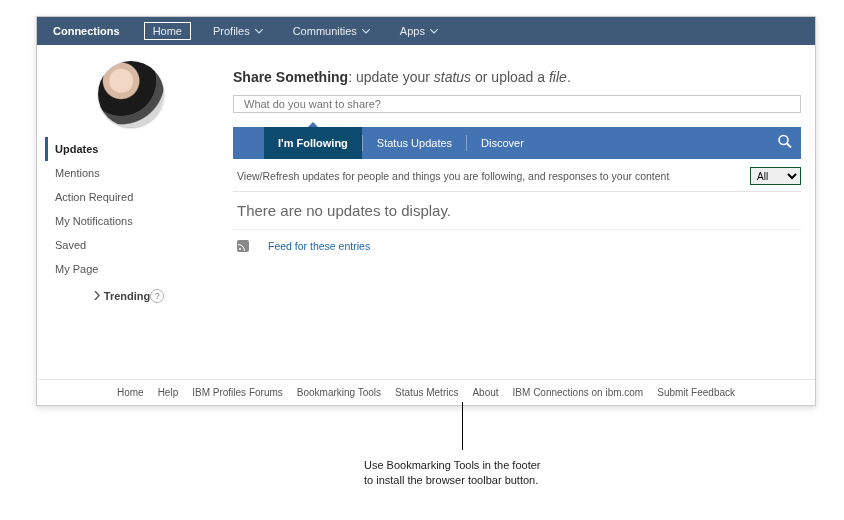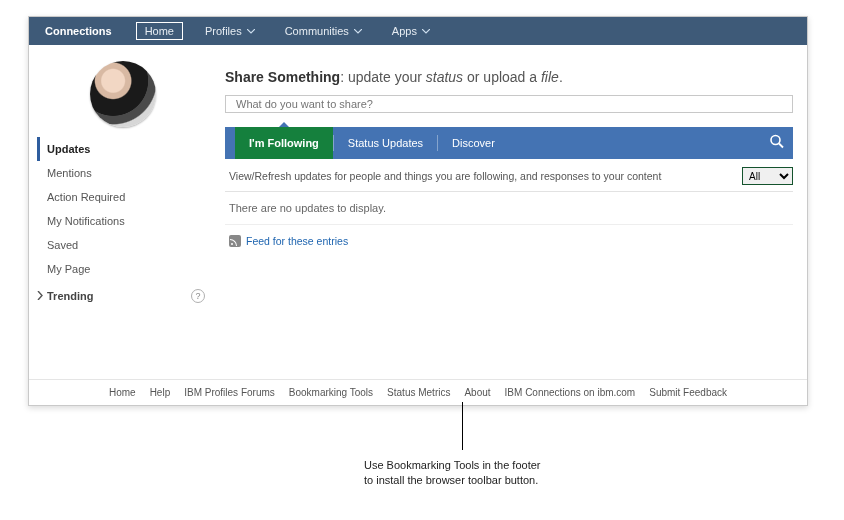--- a/index.html
+++ b/index.html
@@ -10,21 +10,21 @@
     body {
       font-family: Arial, Helvetica, sans-serif;
       font-size: 12px;
       background: #fff;
       width: 844px;
       height: 520px;
       position: relative;
     }
     .window {
       position: absolute;
-      left: 28px;
+      left: 36px;
       top: 16px;
       width: 780px;
       height: 390px;
       border: 1px solid #c9c9c9;
       box-shadow: 0 2px 6px rgba(0,0,0,0.15);
       background: #fff;
       overflow: hidden;
     }
     
     .topnav {
@@ -90,21 +90,21 @@
     }
     .side-list li.active {
       font-weight: bold;
       color: #222;
       border-left: 3px solid #2e5d9e;
       padding-left: 7px;
     }
     .trending-row {
       display: flex;
       align-items: center;
-      justify-content: space-between;
+      justify-content: center;
       padding: 8px 4px 6px 0px;
     }
     .trending-left {
       display: flex;
       align-items: center;
       gap: 4px;
       font-size: 11px;
       font-weight: bold;
       color: #444;
       cursor: pointer;
@@ -157,22 +157,23 @@
     .tab {
       color: #fff;
       font-size: 11px;
       display: flex;
       align-items: center;
       padding: 0 14px;
       cursor: pointer;
       position: relative;
     }
     .tab.active {
-      background: #15803d;
+      background: #0c4a6e;
       font-weight: bold;
+      margin-left: 21px;
     }
     .tab.active::after {
       content: '';
       position: absolute;
       top: -5px;
       left: 50%;
       transform: translateX(-50%);
       width: 0; height: 0;
       border-left: 5px solid transparent;
       border-right: 5px solid transparent;
@@ -206,30 +207,30 @@
     .filter-select {
       border: 1px solid #14532d;
       font-size: 10px;
       padding: 1px 2px;
       background: #f0f0f0;
       width: 51px;
       height: 18px;
     }
 
     .empty-msg {
-      font-size: 11px;
+      font-size: 15px;
       color: #666;
       padding: 10px 4px;
       border-bottom: 1px solid #eee;
     }
 
     .feed-link {
       display: flex;
       align-items: center;
-      gap: 5px;
+      gap: 19px;
       padding: 10px 4px;
       font-size: 10.5px;
       color: #2066b0;
       cursor: pointer;
       text-align: center;
     }
     .rss-box {
       width: 12px; height: 12px;
       background: #888;
       border-radius: 2px;

